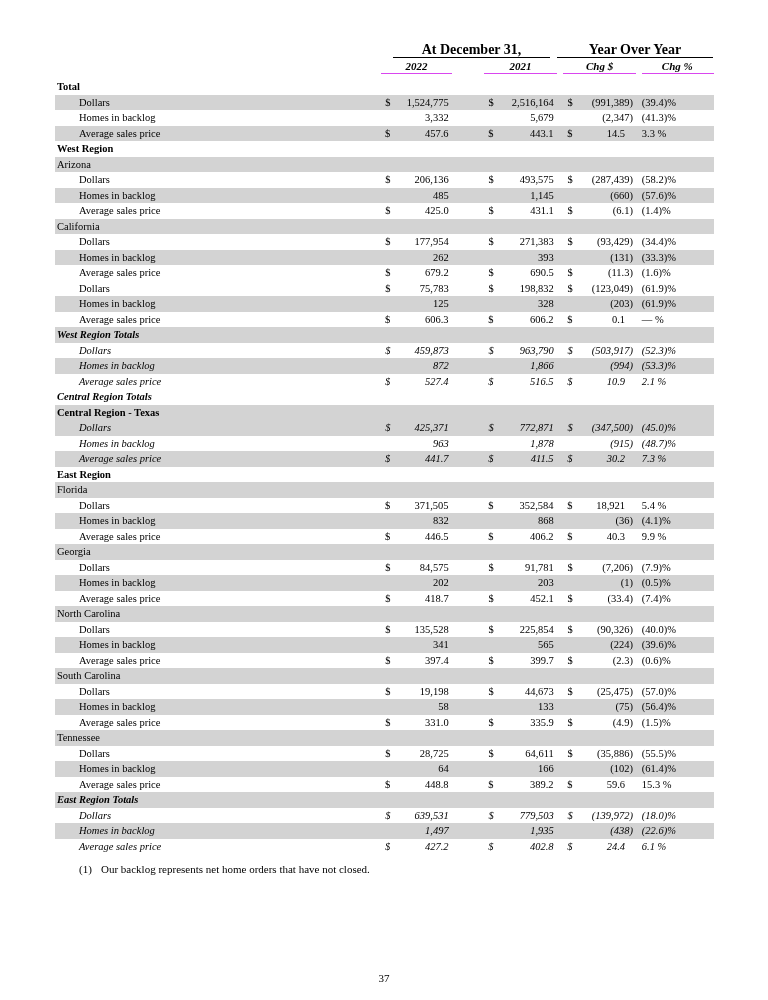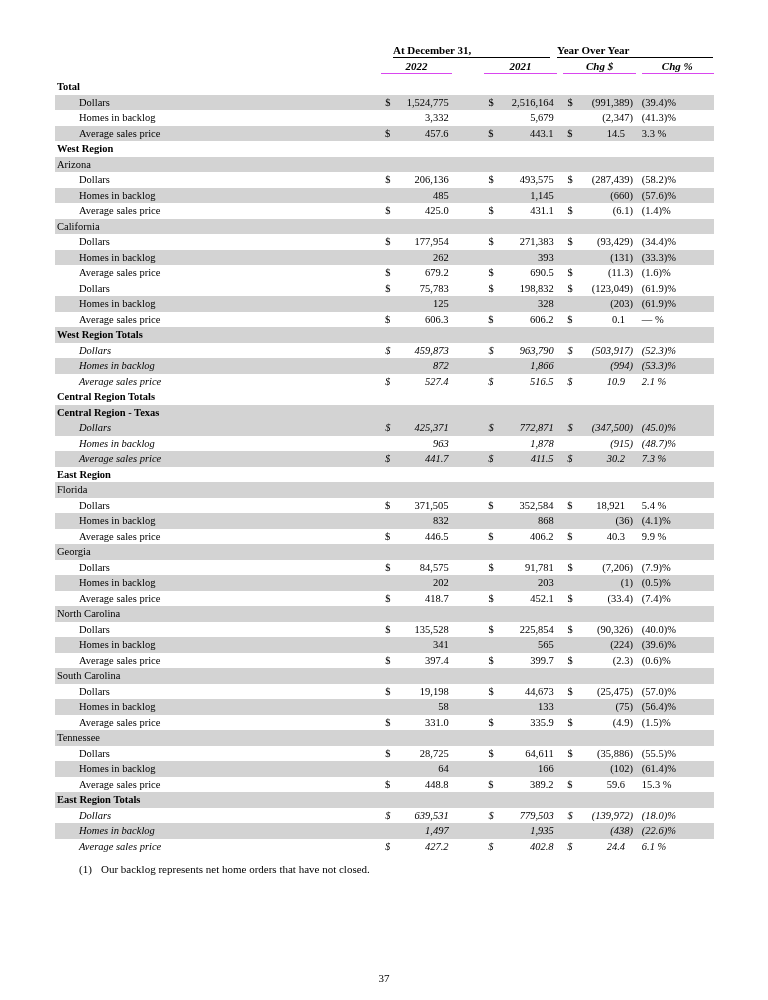--- a/index.html
+++ b/index.html
@@ -10,40 +10,40 @@
     font-family: "Liberation Serif", serif;
     position: relative; overflow: hidden;
   }
   .page { padding: 42px 54px 0 55px; }
   .doc-table { width: 659px; }
 
   
   .hrow1 { display: flex; height: 16px; align-items: flex-end; }
   .hspacer { width: 338px; }
   .hgroup {
-    font-weight: bold; font-size: 11px; line-height: 14px;
-    text-align: left; border-bottom: 1.5px solid #000;
+    font-weight: bold; font-size: 14px; line-height: 14px;
+    text-align: center; border-bottom: 1.5px solid #000;
   }
   .w157 { width: 157px; } .w156 { width: 156px; }
   .hgap7 { width: 7px; }
   .hrow2 { display: flex; height: 15px; align-items: flex-end; margin-top: 1px; }
   .hcol {
     font-weight: bold; font-size: 11px; line-height: 13px;
     text-align: center; border-bottom: 1px solid #d946ef; font-style: italic;
   }
   .g9 { width: 9px; } .g7 { width: 7px; } .g6 { width: 6px; }
 
   
   .tbody { margin-top: 5px; }
   .row { display: flex; height: 15.5px; align-items: center; font-size: 10.5px; line-height: 15px; }
   .shade { background: #d3d3d3; }
   .label { width: 338px; padding-left: 2px; white-space: nowrap; overflow: hidden; }
   .label.indent { padding-left: 24px; }
   .bold { font-weight: bold; }
-  .bolditalic { font-weight: bold; }
+  .bolditalic { font-weight: bold; font-style: italic; }
   .italic { font-style: italic; }
   .plain { font-weight: normal; }
   .money { display: flex; justify-content: space-between; padding: 0 3px 0 4px; white-space: pre; }
   .c1 { width: 73px; } .c2 { width: 75px; margin-left: 24px; } .c3 { width: 75px; }
   .c4 { width: 75px; white-space: pre; padding-right: 1px; }
   .money.pos { padding-right: 11px; }
 
   
   .footnote { display: flex; margin-top: 8px; font-size: 11px; line-height: 15px; }
   .fn-marker { margin-left: 24px; width: 22px; }

